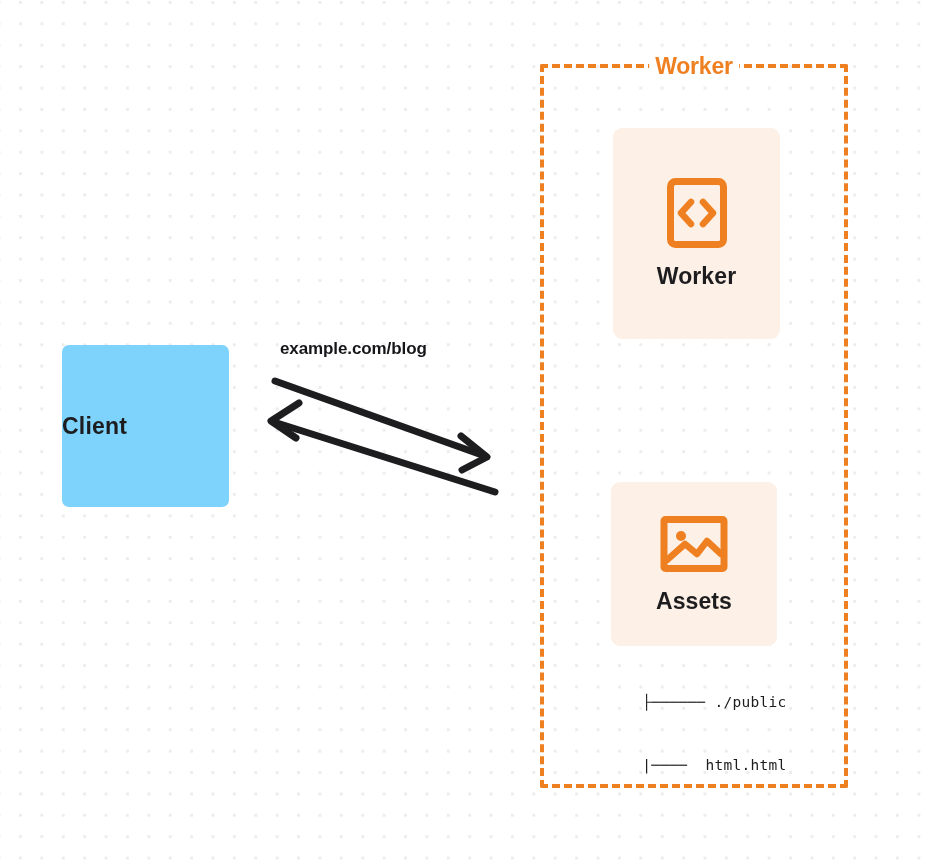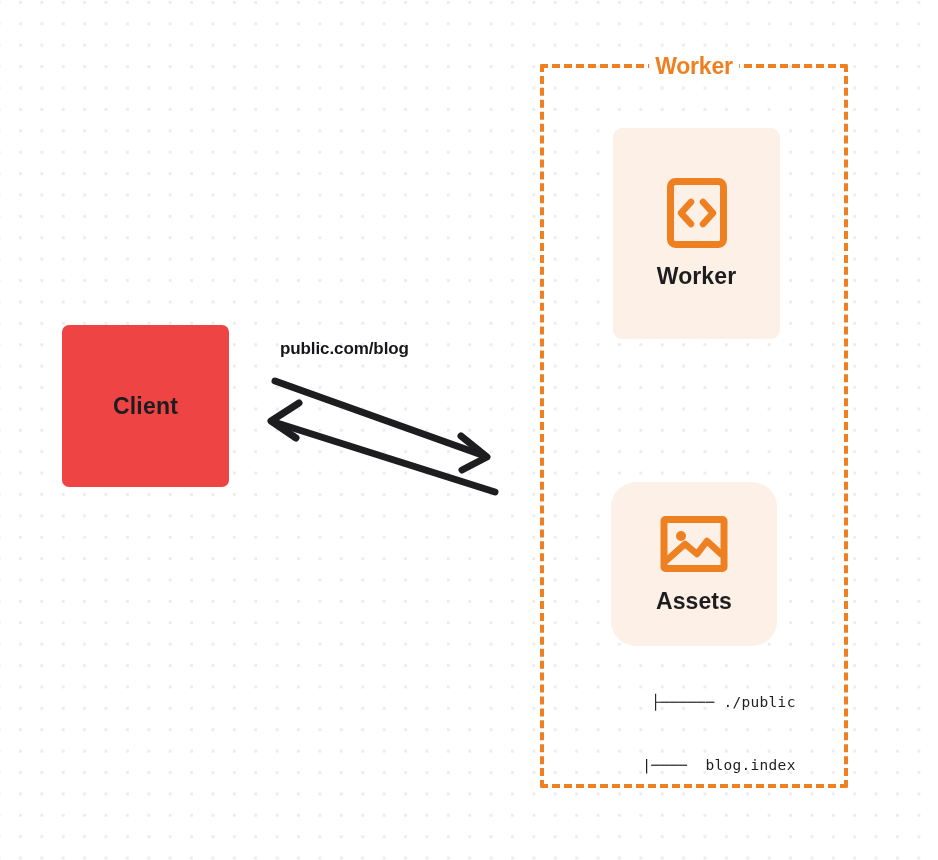--- a/index.html
+++ b/index.html
@@ -31,28 +31,28 @@
     position: absolute;
     left: 0; top: 0;
     width: 938px; height: 860px;
     z-index: 1;
   }
 
   
   #client-node {
     position: absolute;
     left: 62px;
-    top: 325px;
+    top: 345px;
     width: 167px;
     height: 162px;
-    background: #ef4444;
+    background: #7dd3fc;
     border-radius: 7px;
     display: flex;
     align-items: center;
-    justify-content: center;
+    justify-content: flex-start;
   }
   #client-node .node-label {
     font-size: 23px;
     font-weight: 700;
     color: #1d1d1f;
     letter-spacing: 0.2px;
   }
 
   
   #request-label {
@@ -114,21 +114,20 @@
     left: 613px;
     top: 128px;
     width: 167px;
     height: 211px;
   }
   #assets-card {
     left: 611px;
     top: 482px;
     width: 166px;
     height: 164px;
-    border-radius: 25px;
   }
   .resource-card .card-icon {
     line-height: 0;
     margin-bottom: 14px;
   }
   .resource-card .card-label {
     font-size: 23px;
     font-weight: 700;
     color: #1d1d1f;
     letter-spacing: 0.1px;
@@ -155,21 +154,21 @@
 <body>
 
 <div id="dot-grid"></div>
 
 <div id="canvas">
 
   <div id="client-node">
     <span class="node-label">Client</span>
   </div>
 
-  <div id="request-label">public.com/blog</div>
+  <div id="request-label">example.com/blog</div>
 
   <svg id="arrows-layer" viewBox="0 0 938 860" width="938" height="860" xmlns="http://www.w3.org/2000/svg">
 
     <g>
       <line x1="275" y1="381" x2="482" y2="455" stroke="#1d1d1f" stroke-width="7" stroke-linecap="round"></line>
       <polyline points="461,436 487,457 462,470" fill="none" stroke="#1d1d1f" stroke-width="7" stroke-linecap="round" stroke-linejoin="round"></polyline>
     </g>
 
     <g>
       <line x1="495" y1="492" x2="277" y2="423" stroke="#1d1d1f" stroke-width="7" stroke-linecap="round"></line>
@@ -198,17 +197,17 @@
         <rect x="4" y="5.5" width="60" height="49" rx="1.5" ry="1.5" fill="none" stroke="#ef8022" stroke-width="7"></rect>
         <circle cx="21" cy="22" r="5" fill="#ef8022"></circle>
         <polyline points="7,46 25,30 37,40 47,27 61,40" fill="none" stroke="#ef8022" stroke-width="6.5" stroke-linecap="round" stroke-linejoin="round"></polyline>
       </svg>
     </span>
     <span class="card-label">Assets</span>
   </div>
 
   <div id="file-tree">
     <span class="tree-line">├────── ./public</span>
-    <span class="tree-line">      |────  blog.index</span>
+    <span class="tree-line">      |────  html.html</span>
     
   </div>
 
 </div>
 
 </body></html>

